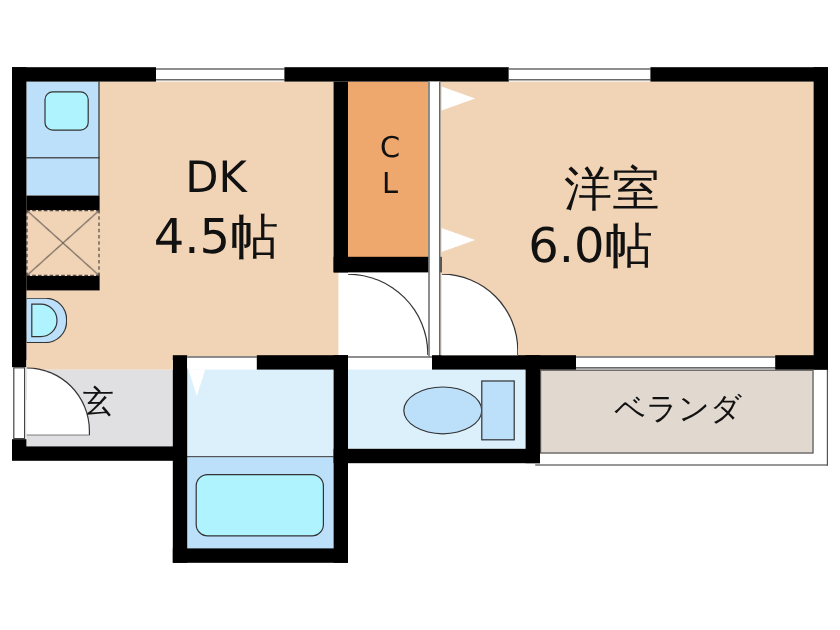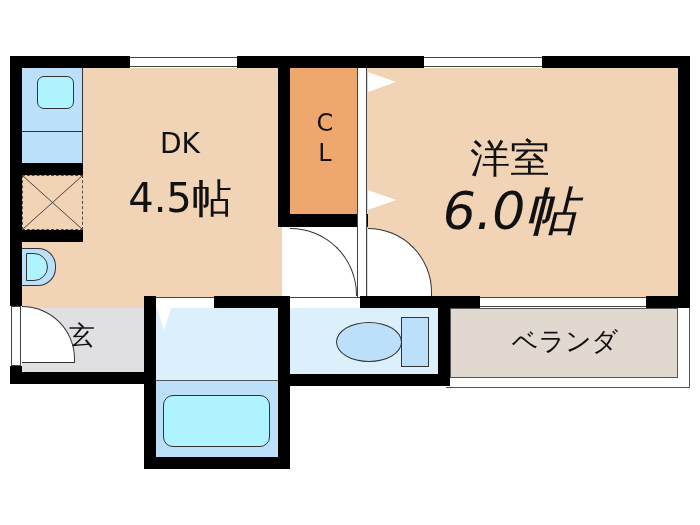--- a/index.html
+++ b/index.html
@@ -62,20 +62,20 @@
 <div class="abs wall" style="left:438px;top:296px;width:12px;height:90px;"></div>
 <div class="abs wall" style="left:22px;top:300px;width:122px;height:8px;background:#f1d3b6;"></div>
 
 <div class="abs" style="left:290px;top:228px;width:67px;height:68px;background:#fff;border-top:1px solid #333;border-right:1px solid #333;border-radius:0 67px 0 0;"></div>
 <div class="abs" style="left:368px;top:228px;width:64px;height:68px;background:#fff;border-top:1px solid #333;border-right:1px solid #333;border-radius:0 64px 0 0;"></div>
 <div class="abs" style="left:22px;top:306px;width:53px;height:57px;background:#fff;border-top:1px solid #333;border-right:1px solid #333;border-bottom:1px solid #333;border-radius:0 53px 0 0;"></div>
 <div class="abs" style="left:368px;top:72px;width:0;height:0;border-top:10px solid transparent;border-bottom:10px solid transparent;border-left:28px solid #fff;"></div>
 <div class="abs" style="left:368px;top:190px;width:0;height:0;border-top:10px solid transparent;border-bottom:10px solid transparent;border-left:28px solid #fff;"></div>
 <div class="abs" style="left:157px;top:308px;width:0;height:0;border-left:7px solid transparent;border-right:7px solid transparent;border-top:22px solid #fff;"></div>
 
-<div class="lbl" style="left:110px;top:128px;width:140px;font-size:28px;">DK</div>
+<div class="lbl" style="left:110px;top:128px;width:140px;font-size:36px;">DK</div>
 <div class="lbl" style="left:110px;top:175px;width:140px;font-size:40px;">4.5帖</div>
 <div class="lbl" style="left:430px;top:135px;width:160px;font-size:40px;">洋室</div>
-<div class="lbl" style="left:430px;top:182px;width:160px;font-size:52px;font-style:italic;">6.0帖</div>
+<div class="lbl" style="left:412px;top:182px;width:160px;font-size:40px;">6.0帖</div>
 <div class="lbl" style="left:300px;top:110px;width:50px;font-size:24px;">C</div>
 <div class="lbl" style="left:300px;top:140px;width:50px;font-size:24px;">L</div>
 <div class="lbl" style="left:62px;top:321px;width:40px;font-size:26px;">玄</div>
 <div class="lbl" style="left:480px;top:327px;width:170px;font-size:26px;">ベランダ</div>
 
 </body></html>

